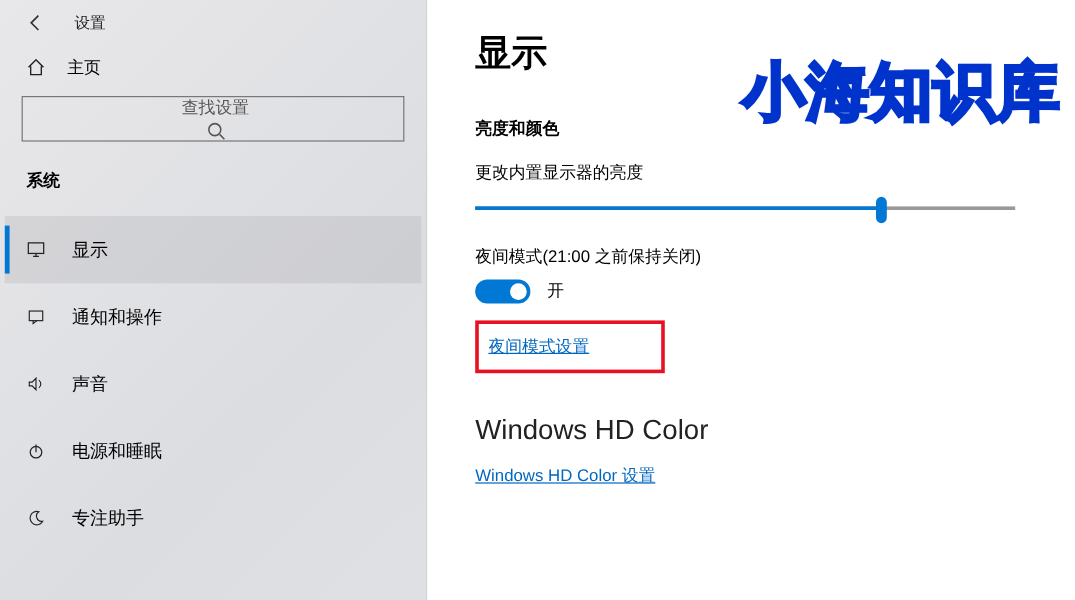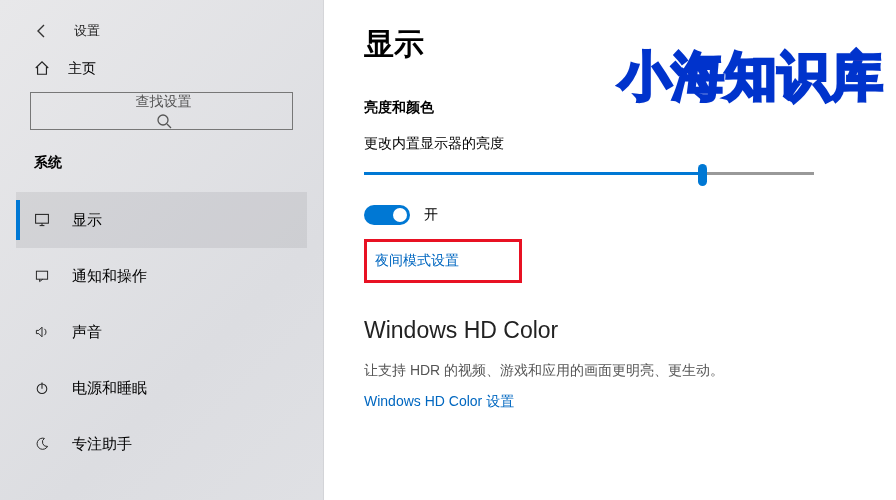--- a/index.html
+++ b/index.html
@@ -14,23 +14,23 @@
     position: relative;
   }
   .window {
     display: flex;
     width: 100%;
     height: 100%;
     background: linear-gradient(135deg, #e8e8ea 0%, #dcdde1 40%, #e6e7ea 100%);
   }
   
   .sidebar {
-    width: 324px;
+    width: 356px;
     flex-shrink: 0;
-    padding: 16px;
+    padding: 4px;
     border-right: 1px solid rgba(0,0,0,0.05);
     position: relative;
   }
   .topbar {
     display: flex;
     align-items: center;
     gap: 24px;
     padding: 6px 16px 6px 18px;
     font-size: 13px;
     color: #222;
@@ -92,21 +92,21 @@
     position:absolute; top:1px; width:9px; height:22px; border-radius:5px;
     background:#0078d4; left:calc(75% - 4px);
   }
   .toggle-row { display:flex; align-items:center; gap:14px; margin-bottom:14px; }
   .toggle {
     width:46px; height:20px; border-radius:10px; background:#0078d4; position:relative;
   }
   .toggle-knob {
     position:absolute; right:3px; top:3px; width:14px; height:14px; border-radius:50%; background:#fff;
   }
-  .link { color:#0067c0; font-size:14px; cursor:pointer; }
+  .link { color:#0067c0; font-size:14px; cursor:pointer;text-decoration:underline; }
   .red-box { border:3px solid #e81123; padding: 10px 60px 10px 8px; display:inline-block; margin-bottom:34px; }
   .hd-title { font-size:23px; font-weight:400; margin-bottom:16px; color:#222; }
   .hd-desc { color:#555; font-size:14px; margin-bottom:12px; line-height:1.5; }
   
   .watermark {
     position:absolute; top:42px; right:12px;
     font-size:52px; font-weight:900;
     color:#ec4899;
     -webkit-text-stroke: 3px #0033cc;
     text-shadow: 0 0 2px #0033cc;
@@ -216,30 +216,30 @@
     <div class="section-title">亮度和颜色</div>
 
     <div class="label">更改内置显示器的亮度</div>
 
     <div class="slider">
       <div class="slider-track"></div>
       <div class="slider-fill"></div>
       <div class="slider-thumb"></div>
     </div>
 
+    <div class="label">夜间模式(21:00 之前保持关闭)</div>
 
     <div class="toggle-row">
       <div class="toggle">
         <div class="toggle-knob"></div>
       </div>
       <span>开</span>
     </div>
 
     <div class="red-box">
       <span class="link">夜间模式设置</span>
     </div>
 
     <div class="hd-title">Windows HD Color</div>
-    <div class="hd-desc">让支持 HDR 的视频、游戏和应用的画面更明亮、更生动。</div>
     <div class="link">Windows HD Color 设置</div>
 
   </div>
 </div>
 
 </body></html>

